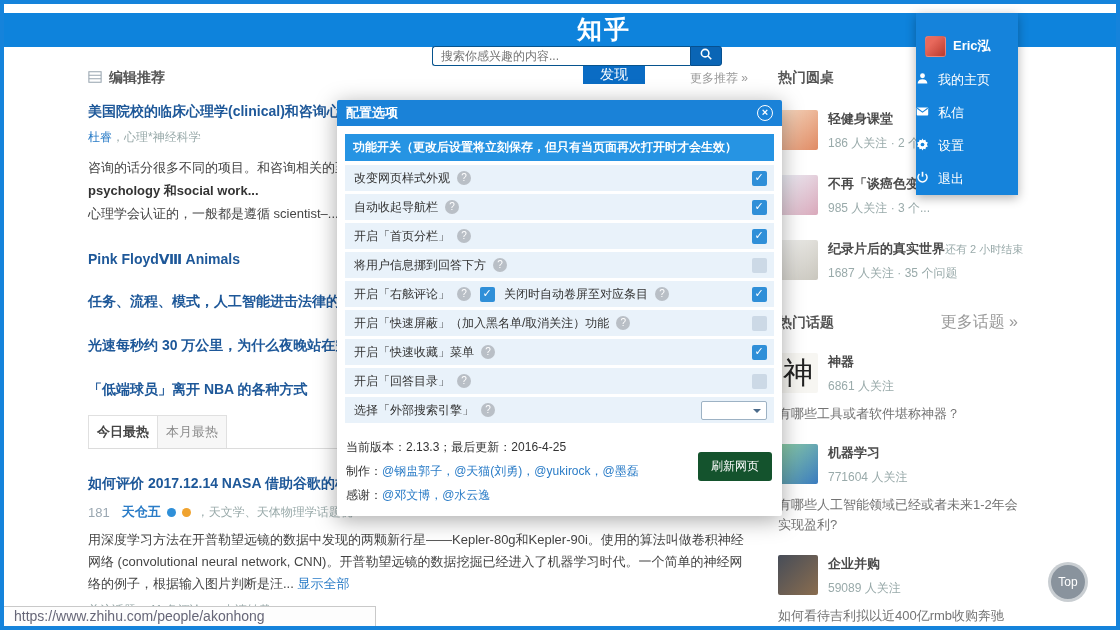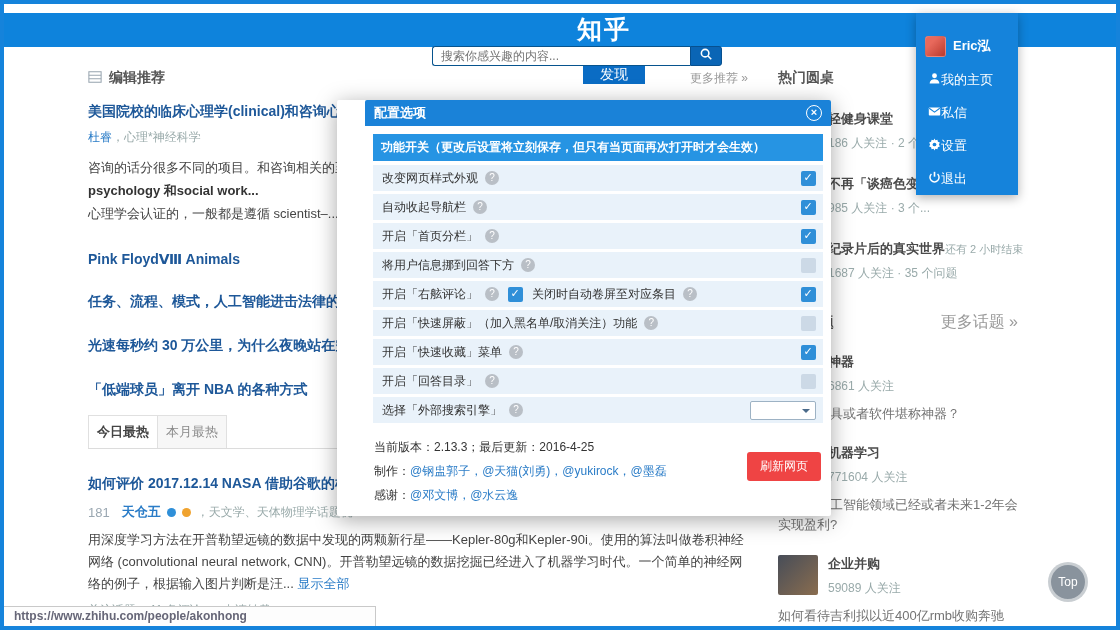--- a/index.html
+++ b/index.html
@@ -14,21 +14,21 @@
   .search-btn { width:32px; background:#0a65b5; border:1px solid #07508f; border-radius:0 3px 3px 0; display:flex; align-items:center; justify-content:center; cursor:pointer; }
   .nav-links { display:flex; margin-left:46px; height:100%; }
   .nav-link { color:#fff; font-size:14px; padding:0 17px; display:flex; align-items:center; cursor:pointer; }
   .nav-link.active { background:#0a6cc4; }
 
   
   .user-menu { position:absolute; top:9px; left:912px; width:102px; background:#1583db; z-index:50; box-shadow:0 3px 10px rgba(0,0,0,.3); }
   .um-header { height:34px; display:flex; align-items:center; gap:7px; padding-left:9px; cursor:pointer;margin-top:16px; }
   .um-avatar { width:21px; height:21px; border-radius:3px; background:linear-gradient(135deg,#e8695c 30%,#b93a2e); border:1px solid #fff3; }
   .um-name { color:#fff; font-size:13px; font-weight:bold; }
-  .um-item { height:33px; display:flex; align-items:center; padding-left:12px; color:#fff; font-size:13px; cursor:pointer;text-align:center; }
+  .um-item { height:33px; display:flex; align-items:center; gap:9px; color:#fff; font-size:13px; cursor:pointer;text-align:center; }
 
   
   .content { display:flex; padding:22px 0 0 84px; }
   .feed { width:660px; }
   .feed-header { display:flex; align-items:center; gap:7px; font-size:14px; font-weight:bold; color:#555; }
   .feed-more { margin-left:auto; font-size:12px; color:#9a9a9a; font-weight:normal; cursor:pointer; }
   .story-title { color:#1e5899; font-size:14px; font-weight:bold; margin-top:16px; cursor:pointer; }
   .story-meta { font-size:12px; color:#9aa; margin-top:8px; }
   .story-meta .author { color:#2a7cc7; cursor:pointer; }
   .excerpt-line { font-size:13px; color:#454545; line-height:23px; }
@@ -72,43 +72,43 @@
   .rt-badge { margin-left:auto; font-size:11px; color:#9aa; white-space:nowrap; }
   .rt-meta { font-size:12px; color:#9aa; margin-top:7px; white-space:nowrap; overflow:hidden; }
   .topics-header { margin-top:30px; }
   .topic-item { margin-top:20px; }
   .topic-row { display:flex; gap:10px; }
   .topic-name { font-size:13px; font-weight:bold; color:#4a4a4a; cursor:pointer; }
   .topic-followers { font-size:12px; color:#9aa; margin-top:7px; }
   .topic-question { font-size:13px; color:#737373; line-height:20px; margin-top:9px; cursor:pointer; }
 
   
-  .modal { position:absolute; left:333px; top:96px; width:494px; background:#fff; z-index:40; box-shadow:0 4px 22px rgba(0,0,0,.35); border-radius:2px;padding-left:28px; }
+  .modal { position:absolute; left:333px; top:96px; width:445px; background:#fff; z-index:40; box-shadow:0 4px 22px rgba(0,0,0,.35); border-radius:2px; }
   .modal-header { height:26px; background:#1a82d8; color:#fff; display:flex; align-items:center; padding:0 9px; font-size:13px; font-weight:bold; border-radius:2px 2px 0 0; }
   .modal-close { margin-left:auto; width:16px; height:16px; border:1.5px solid #fff; border-radius:50%; color:#fff; font-size:11px; line-height:13px; text-align:center; cursor:pointer; font-weight:bold; }
   .modal-body { padding:8px 8px 0; }
   .section-bar { background:#2694e3; color:#fff; font-size:12px; font-weight:bold; padding:5px 8px; margin-bottom:4px; }
   .opt-row { background:#e9f2fa; display:flex; align-items:center; padding:0 7px 0 9px; height:26px; margin-bottom:3px; font-size:12px; color:#333; }
   .help { width:14px; height:14px; border-radius:50%; background:#b9bfc6; color:#fff; font-size:10px; line-height:14px; text-align:center; margin-left:7px; flex:none; cursor:pointer; }
   .help::before { content:"?"; }
   .spacer { flex:1; }
   .cb { width:15px; height:15px; border-radius:2px; background:#ccd9e6; flex:none; position:relative; cursor:pointer; }
   .cb.checked { background:#2f8fd8; }
   .cb.checked::after { content:"✓"; color:#fff; font-size:11px; position:absolute; left:2.5px; top:0.5px; }
   .cb.inline { margin-left:9px; }
   .extra-label { margin-left:9px; }
   .select { width:66px; height:19px; background:#fff; border:1px solid #9db2c4; border-radius:2px; position:relative; cursor:pointer; }
   .select::after { content:""; position:absolute; right:5px; top:7px; border:4px solid transparent; border-top-color:#4a6a8a; }
   .modal-footer { padding:6px 9px 12px; font-size:12px; color:#333; position:relative; }
   .mf-line { margin-top:7px; }
   .mf-links { color:#2a7cc7; cursor:pointer; }
-  .refresh-btn { position:absolute; right:10px; top:26px; background:#ef4444; color:#fff; border:none; padding:6px 13px; border-radius:3px; font-size:12px; cursor:pointer; }
-
-  
-  .status-bar { position:absolute; left:0; bottom:0; width:372px; height:20px; background:#fdfdfd; border:1px solid #c9c9c9; border-left:none; border-bottom:none; font-size:12px; color:#667; padding:0 10px; line-height:18px; z-index:60;font-weight:bold; }
+  .refresh-btn { position:absolute; right:10px; top:26px; background:#14532d; color:#fff; border:none; padding:6px 13px; border-radius:3px; font-size:12px; cursor:pointer; }
+
+  
+  .status-bar { position:absolute; left:0; bottom:0; width:372px; height:20px; background:#fdfdfd; border:1px solid #c9c9c9; border-left:none; border-bottom:none; font-size:14px; color:#667; padding:0 10px; line-height:18px; z-index:60; }
   .top-btn { position:absolute; right:28px; bottom:24px; width:40px; height:40px; border-radius:50%; background:rgba(116,128,140,.85); border:3px solid rgba(255,255,255,.55); color:#fff; font-size:12px; display:flex; align-items:center; justify-content:center; z-index:55; cursor:pointer; }
 </style>
 </head>
 <body>
 
 <div class="frame">
 
   <header class="nav">
     <div class="logo">知乎</div>
     <div class="search">

